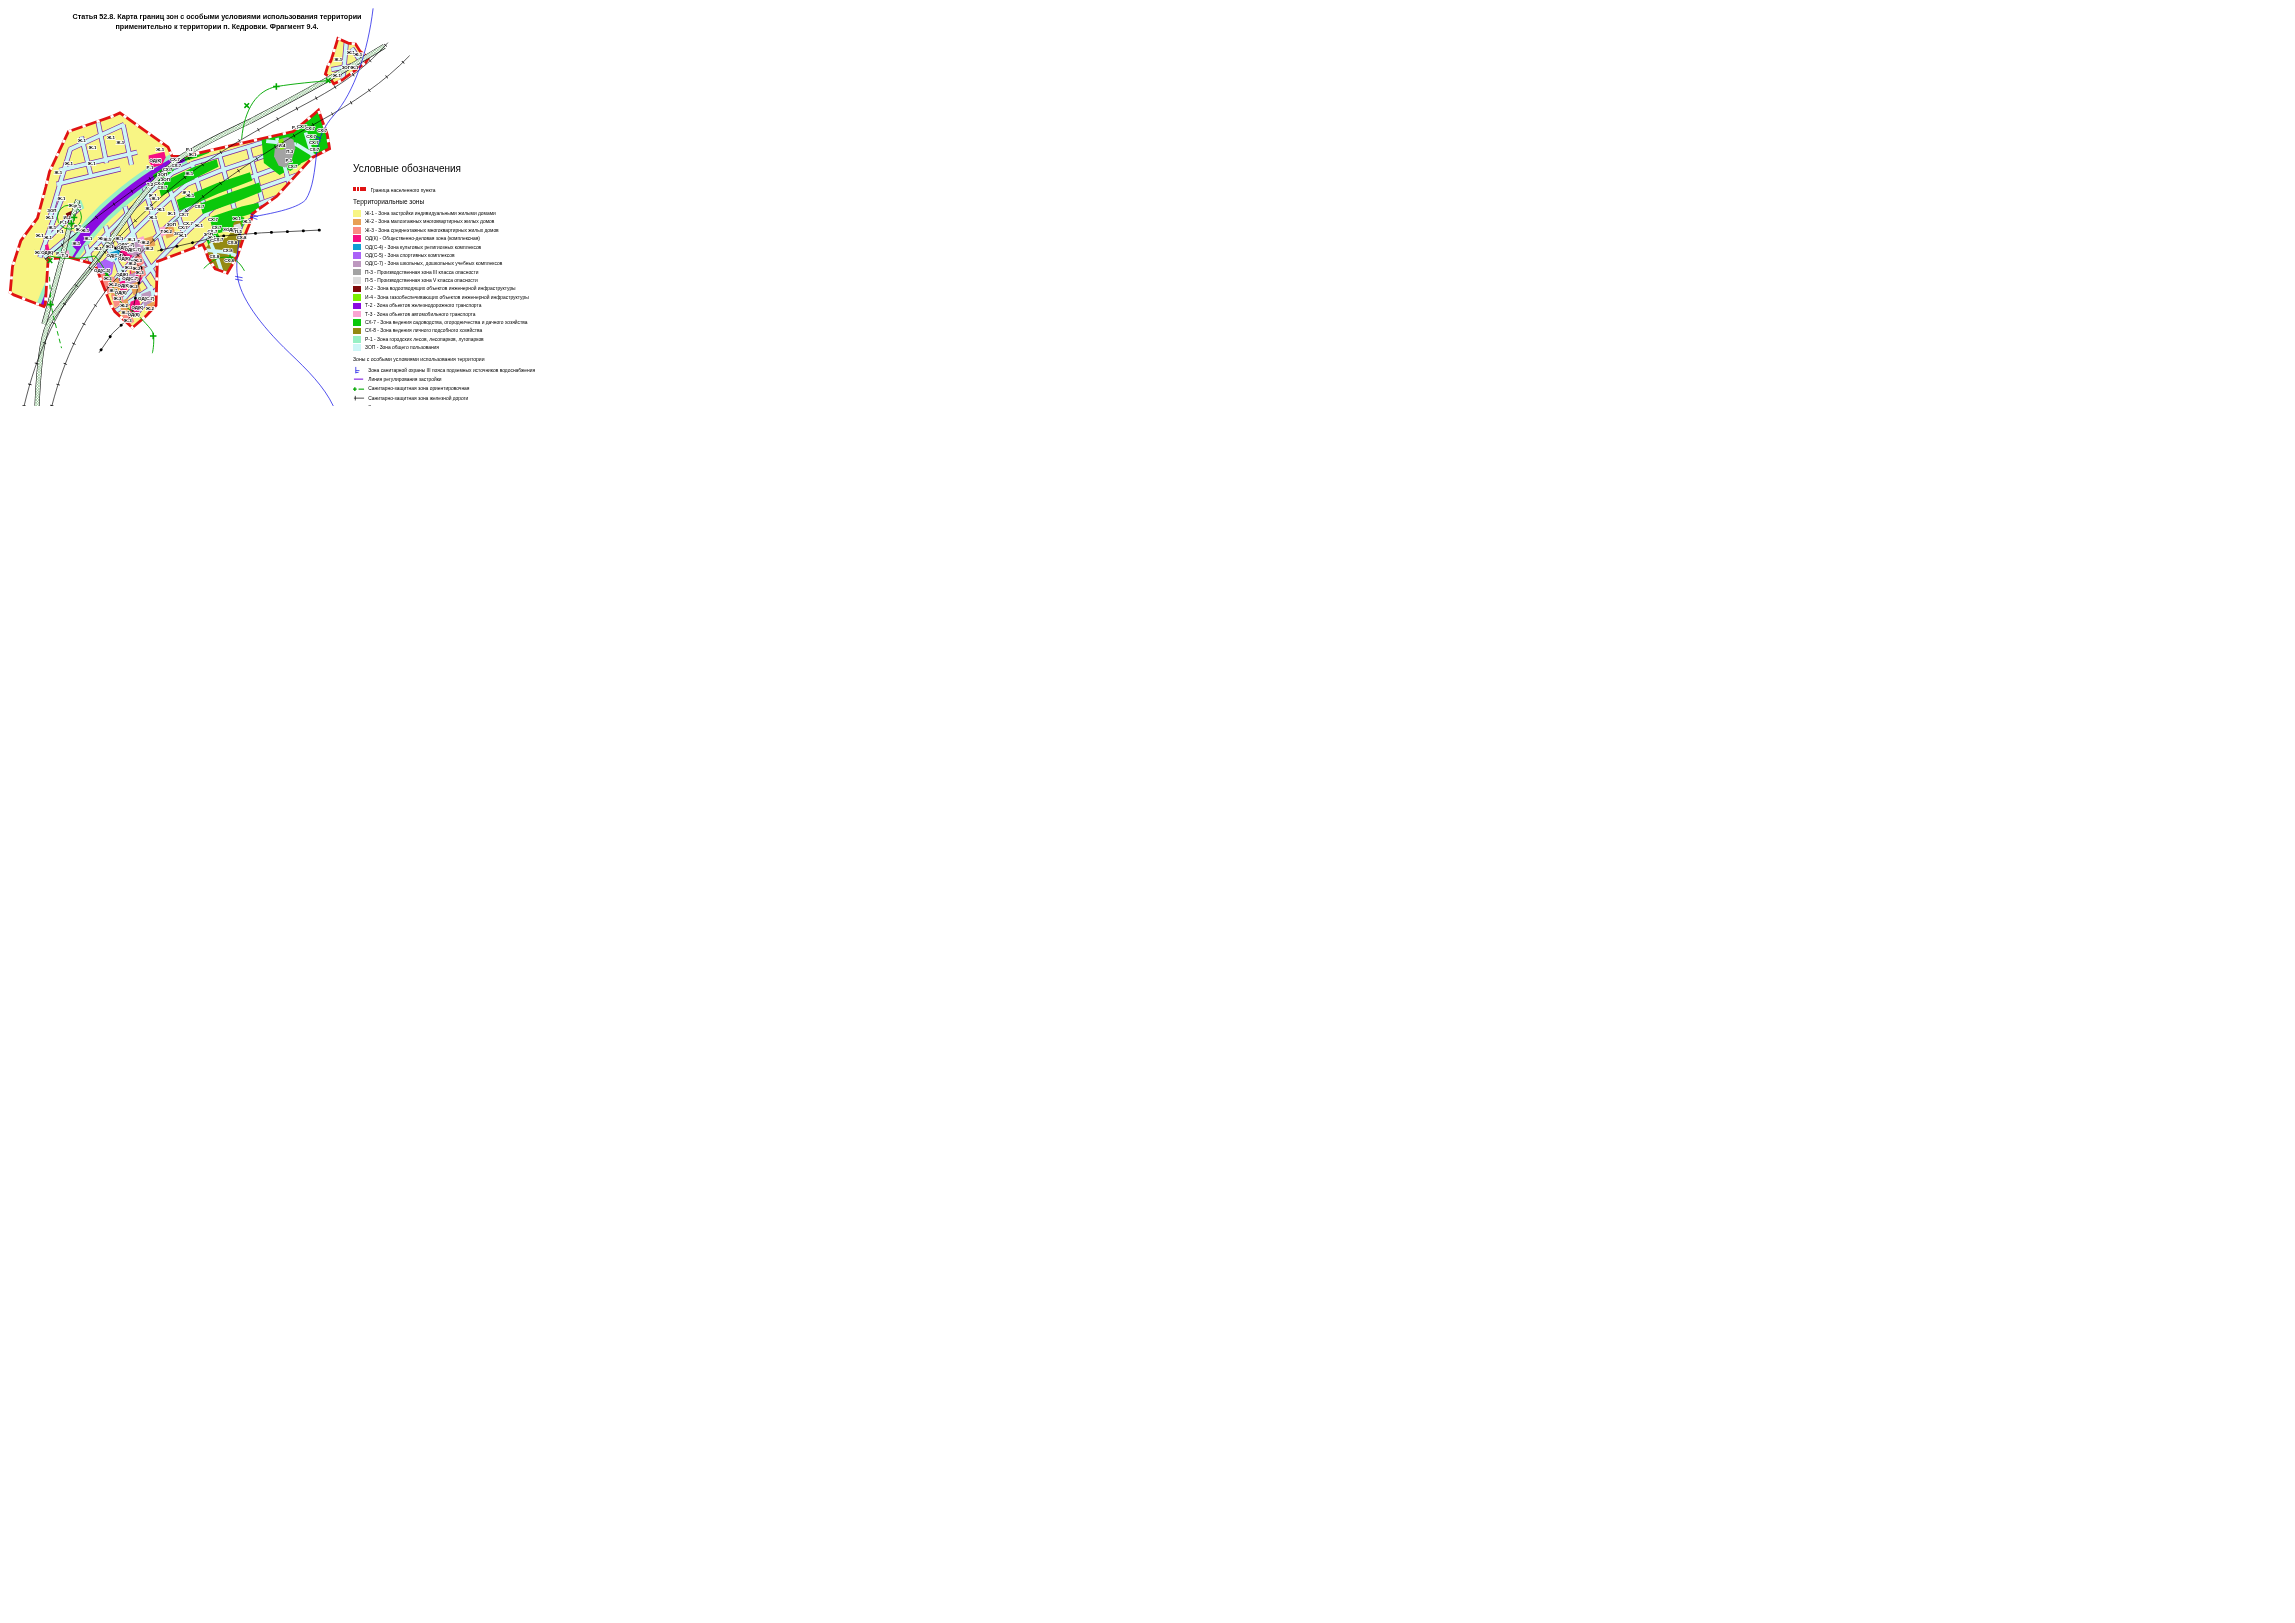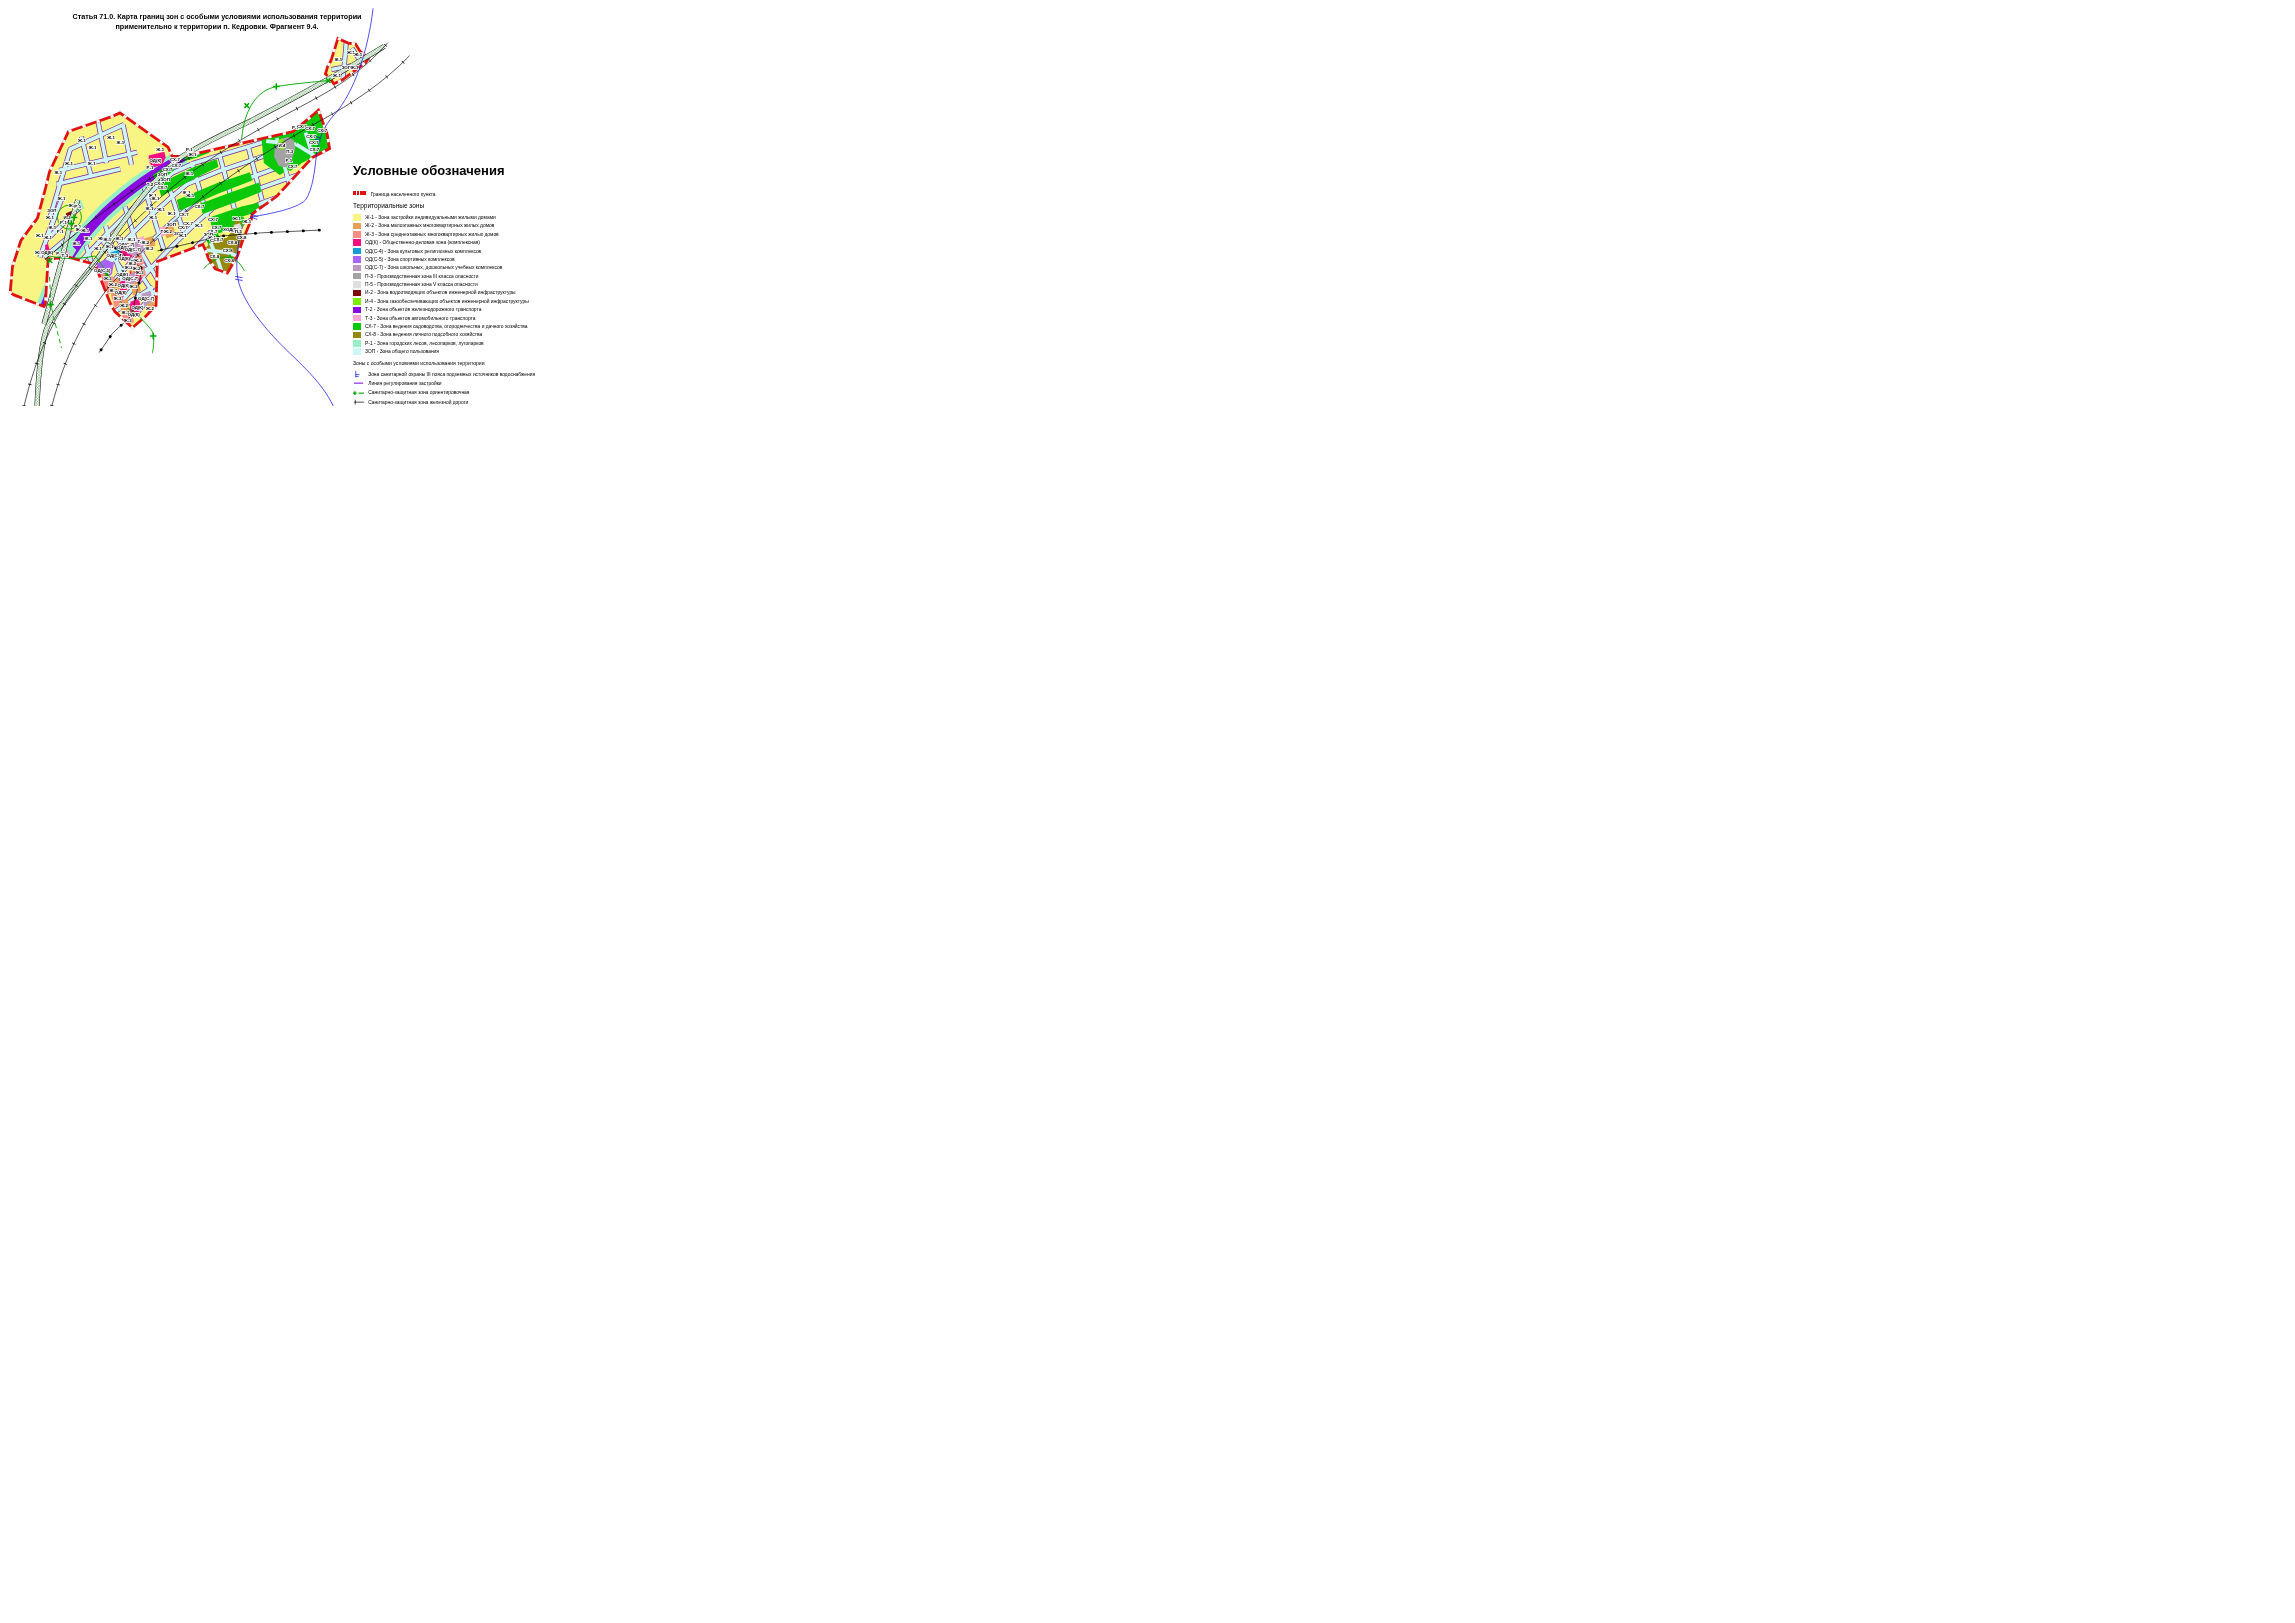--- a/index.html
+++ b/index.html
@@ -6,21 +6,21 @@
   body{width:574px;height:406px;position:relative;overflow:hidden;
        font-family:"Liberation Sans", sans-serif;}
   #title{position:absolute;left:69px;top:12px;width:296px;text-align:center;
          font-weight:bold;font-size:7.2px;line-height:1.45;color:#000;}
   #map-wrap{position:absolute;left:0;top:0;width:574px;height:406px;}
   svg{display:block;}
   .map-label{font-size:9.5px;font-weight:700;fill:#000;stroke:#fff;stroke-width:3px;
              paint-order:stroke;text-anchor:middle;}
   
   #legend{position:absolute;left:353px;top:163px;width:221px;color:#000;}
-  #legend-header{font-size:13px;margin:0 0 13px 0;font-weight:700;}
+  #legend-header{font-size:10px;margin:0 0 13px 0;font-weight:400;}
   .leg-row{display:flex;align-items:center;margin:0 0 2.8px 0;}
   .leg-sym{width:14px;height:6.5px;margin-right:3.7px;flex:0 0 14px;position:relative;}
   .leg-label{font-size:4.9px;white-space:nowrap;}
   #boundary-sym{display:flex;align-items:center;gap:0.9px;}
   #boundary-sym i{display:block;height:4.2px;background:#E01313;}
   .sec-header{font-size:6.5px;margin:4.6px 0 4.2px 0;font-weight:400;}
   .sec-header2{font-size:5.1px;margin:4.2px 0 3.7px 0;font-weight:400;}
   .zone-row{display:flex;align-items:center;height:8.4px;}
   .zone-swatch{width:7.9px;height:6.5px;margin-right:4.2px;flex:0 0 7.9px;}
   .zone-label{font-size:4.9px;white-space:nowrap;}
@@ -423,21 +423,21 @@
         <text x="297" y="668" class="map-label">ОД(К)</text>
         <text x="289" y="683" class="map-label">ОД(К)</text>
         <text x="316" y="649" class="map-label">ОД(С-7)</text>
         <text x="324" y="670" class="map-label">Ж-2</text>
         <text x="276" y="695" class="map-label">Ж-3</text>
       </g>
 </svg>
 </div>
 
 <div id="title">
-  <div>Статья 71.0. Карта границ зон с особыми условиями использования территории</div>
+  <div>Статья 52.8. Карта границ зон с особыми условиями использования территории</div>
   <div>применительно к территории п. Кедровки. Фрагмент 9.4.</div>
 </div>
 
 <div id="legend">
   <div id="legend-header">Условные обозначения</div>
   <div class="leg-row">
     <span class="leg-sym">
       <span id="boundary-sym">
           <i style="width:3.2px"></i>
           <i style="width:1.9px"></i>

